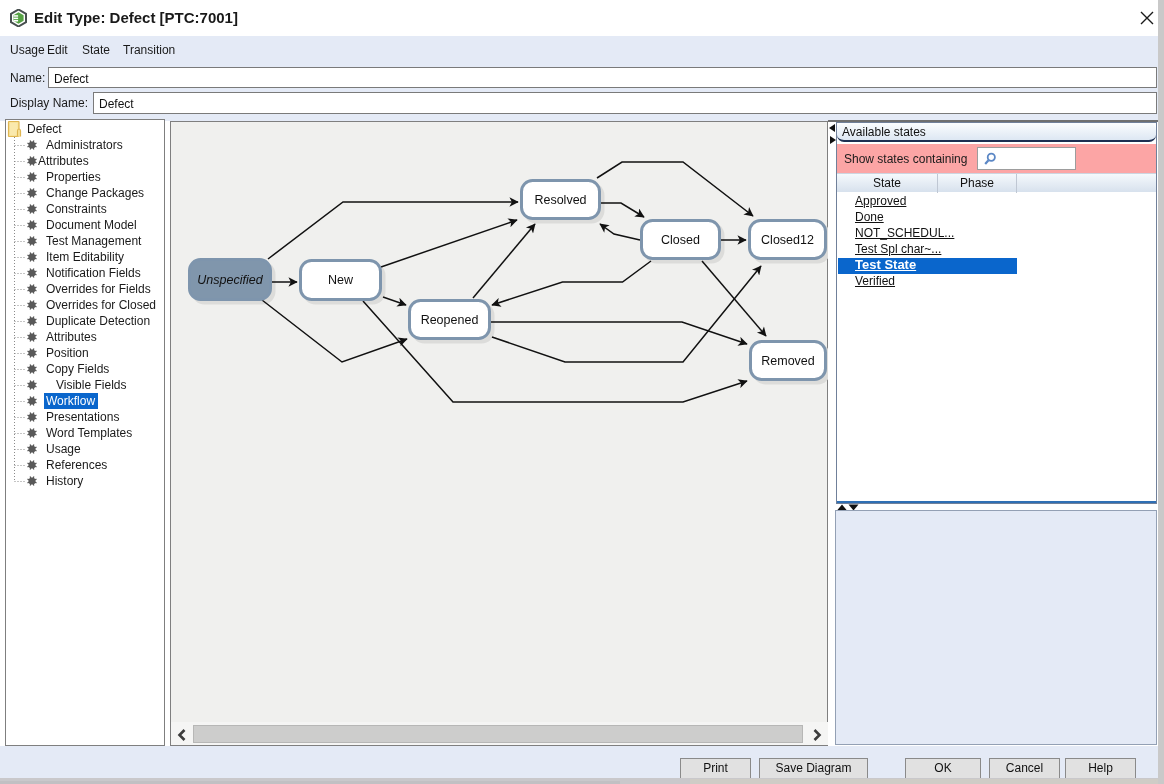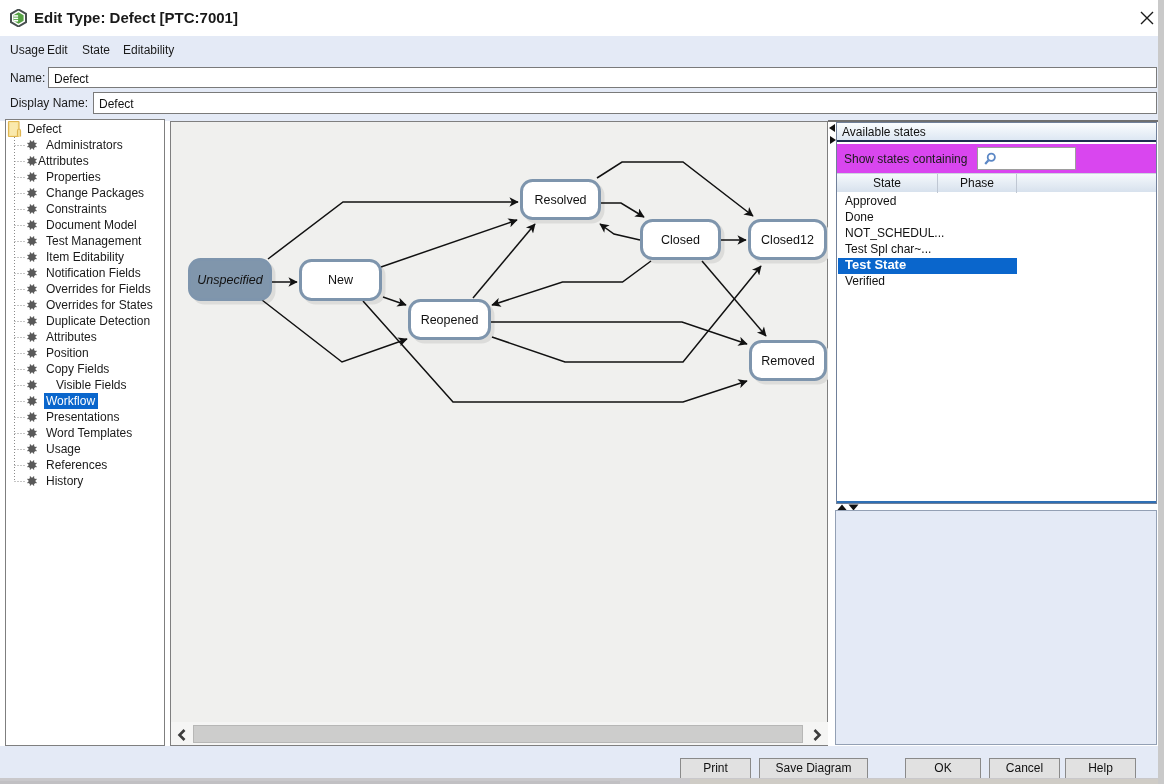--- a/index.html
+++ b/index.html
@@ -16,26 +16,26 @@
 .field { position:absolute; background:#fff; border:1px solid #7a7a7a; font-size:12px; color:#111; padding-left:5px; }
 
 #tree { left:5px; top:119px; width:160px; height:627px; background:#fff; border:1px solid #7f7f7f; }
 .trow { position:absolute; font-size:12px; color:#1a1a1a; left:46px; white-space:nowrap; }
 
 #diag { left:170px; top:121px; width:658px; height:625px; background:#f0f0ee; border:1px solid #7f7f7f; }
 #hscroll { left:171px; top:722px; width:657px; height:23px; background:#f5f5f4; }
 #hthumb { left:193px; top:725px; width:610px; height:18px; background:#cdcdcc; border:1px solid #b7b7b6; }
 
 #rp { left:836px; top:122px; width:321px; height:382px; background:#fff; border:1px solid #70809a; }
-#rphead { left:0; top:0; width:319px; height:19px; background:linear-gradient(#fbfdfe,#dde7f3); border-bottom:2px solid #1d2f52; font-size:12px; padding:2px 11px 0 5px; color:#111; }
-#rpsearchrow { left:0; top:21px; width:319px; height:29px; background:#d946ef; }
+#rphead { left:0; top:0; width:319px; height:19px; background:linear-gradient(#fbfdfe,#dde7f3); border-bottom:2px solid #1d2f52; font-size:12px; padding:2px 11px 0 5px; color:#111;border-radius:7px; }
+#rpsearchrow { left:0; top:21px; width:319px; height:29px; background:#fca5a5; }
 #rpsearch { left:140px; top:3px; width:99px; height:23px; background:#fff; border:1px solid #9d9d9d; }
 #thead { left:0; top:50px; width:319px; height:19px; background:linear-gradient(#f5f9fc,#d7e1ed); border-top:1px solid #cdd5e0; }
 .thcell { position:absolute; top:0; height:19px; border-right:1px solid #bfc7d3; font-size:12px; color:#111; text-align:center; padding-top:2px; }
-.lrow { position:absolute; left:8px; font-size:12px; color:#111; white-space:nowrap; }
+.lrow { position:absolute; left:18px; font-size:12px; color:#111; white-space:nowrap;text-decoration:underline; }
 #rpsel { left:1px; top:135px; width:179px; height:16px; background:#0a66cc; }
 #rpbot { left:835px; top:510px; width:322px; height:235px; background:#e4eaf6; border:1px solid #93a0b4; }
 
 #botbar { left:0; top:746px; width:1158px; height:32px; background:#e4eaf6; }
 .btn { position:absolute; top:758px; height:29px; background:#e1e1e1; border:1px solid #8a8a8a; font-size:12px; color:#111; text-align:center; padding-top:2px; }
 #gstrip { left:0; top:778px; width:1158px; height:6px; background:#c9c8cb; }
 #gstrip2 { left:0; top:781px; width:620px; height:3px; background:#c1c0c3; }
 #gstrip3 { left:690px; top:779px; width:468px; height:5px; background:#cfccc6; }
 #rstrip { left:1158px; top:0; width:6px; height:784px; background:#c9c9c9; }
 </style>
@@ -50,21 +50,21 @@
   <rect x="3.5" y="11" width="4.6" height="1.5" fill="#fff"></rect>
 </svg>
 <div class="abs" id="title">Edit Type: Defect [PTC:7001]</div>
 <svg class="abs" id="closex" width="14" height="14" viewBox="0 0 14 14">
   <path d="M1,1 L13,13 M13,1 L1,13" stroke="#1a1a1a" stroke-width="1.4"></path>
 </svg>
 <div class="abs" id="band"></div>
 <div class="abs menu" style="left:10px">Usage</div>
 <div class="abs menu" style="left:47px">Edit</div>
 <div class="abs menu" style="left:82px">State</div>
-<div class="abs menu" style="left:123px">Editability</div>
+<div class="abs menu" style="left:123px">Transition</div>
 <div class="abs lbl" style="left:10px;top:71px">Name:</div>
 <div class="field" style="left:48px;top:67px;width:1109px;height:21px;padding-top:4px">Defect</div>
 <div class="abs lbl" style="left:10px;top:96px">Display Name:</div>
 <div class="field" style="left:93px;top:92px;width:1064px;height:22px;padding-top:4px">Defect</div>
 
 <div class="abs" id="tree"></div>
 <svg class="abs" style="left:5px;top:119px" width="160" height="627" viewBox="0 0 160 627" id="treesvg">
   <rect x="3.5" y="2.5" width="10.5" height="15" rx="0.5" fill="#f8e39b" stroke="#e0b652" stroke-width="1.2"></rect>
   <rect x="5" y="4" width="7.5" height="12" fill="#fae9ad"></rect>
   <path d="M12.5,17.5 L12.5,12 Q12.5,10 14,10 Q15.5,10 15.5,12 L15.5,17.5" fill="#f8e39b" stroke="#e0b652" stroke-width="1.2"></path>
@@ -140,21 +140,21 @@
 <div class="trow" style="left:46px;top:138px">Administrators</div>
 <div class="trow" style="left:38px;top:154px">Attributes</div>
 <div class="trow" style="left:46px;top:170px">Properties</div>
 <div class="trow" style="left:46px;top:186px">Change Packages</div>
 <div class="trow" style="left:46px;top:202px">Constraints</div>
 <div class="trow" style="left:46px;top:218px">Document Model</div>
 <div class="trow" style="left:46px;top:234px">Test Management</div>
 <div class="trow" style="left:46px;top:250px">Item Editability</div>
 <div class="trow" style="left:46px;top:266px">Notification Fields</div>
 <div class="trow" style="left:46px;top:282px">Overrides for Fields</div>
-<div class="trow" style="left:46px;top:298px">Overrides for States</div>
+<div class="trow" style="left:46px;top:298px">Overrides for Closed</div>
 <div class="trow" style="left:46px;top:314px">Duplicate Detection</div>
 <div class="trow" style="left:46px;top:330px">Attributes</div>
 <div class="trow" style="left:46px;top:346px">Position</div>
 <div class="trow" style="left:46px;top:362px">Copy Fields</div>
 <div class="trow" style="left:56px;top:378px">Visible Fields</div>
 <div class="trow" style="left:44px;top:393px;background:#0a66cc;color:#fff;padding:1px 3px 1px 2px">Workflow</div>
 <div class="trow" style="left:46px;top:410px">Presentations</div>
 <div class="trow" style="left:46px;top:426px">Word Templates</div>
 <div class="trow" style="left:46px;top:442px">Usage</div>
 <div class="trow" style="left:46px;top:458px">References</div>

